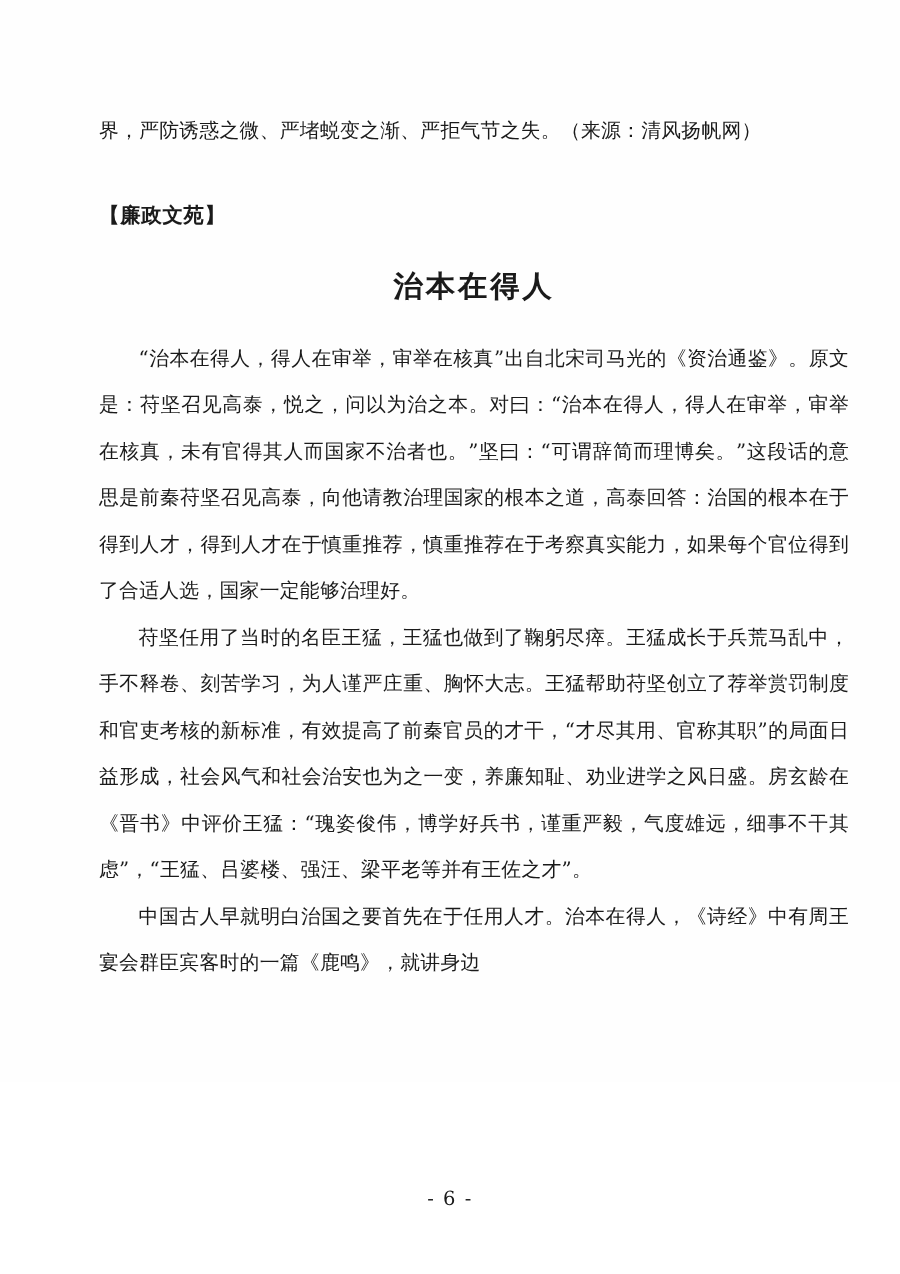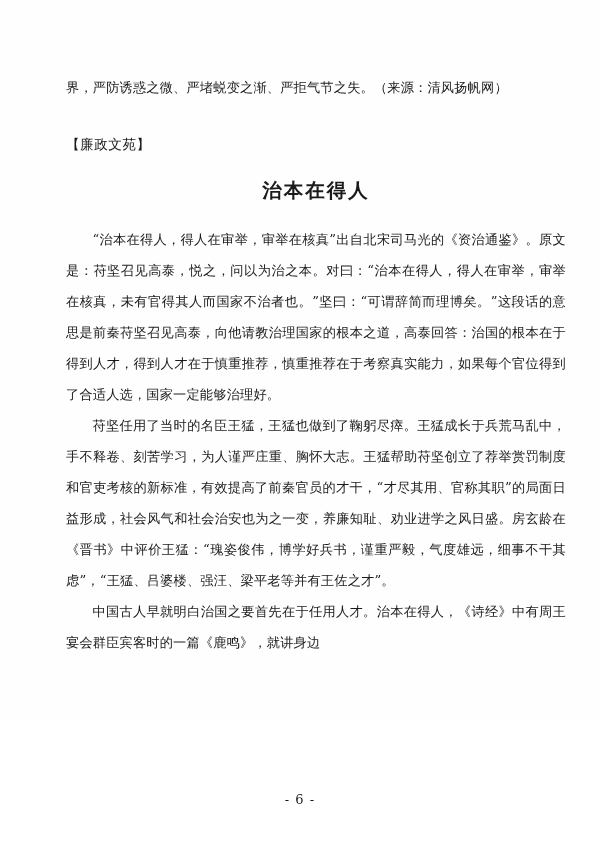--- a/index.html
+++ b/index.html
@@ -34,21 +34,21 @@
   p {
     margin: 0;
   }
   .indent2 {
     text-indent: 2em;
   }
   .noindent {
     text-indent: 0;
   }
   .section-tag {
-    font-weight: normal;
+    font-weight: bold;
     font-size: 13.6px;
     margin-top: 26px;
     margin-bottom: 10px;
     letter-spacing: 0.5px;
   }
   .article-title {
     text-align: center;
     font-size: 19.5px;
     font-weight: bold;
     letter-spacing: 2px;

